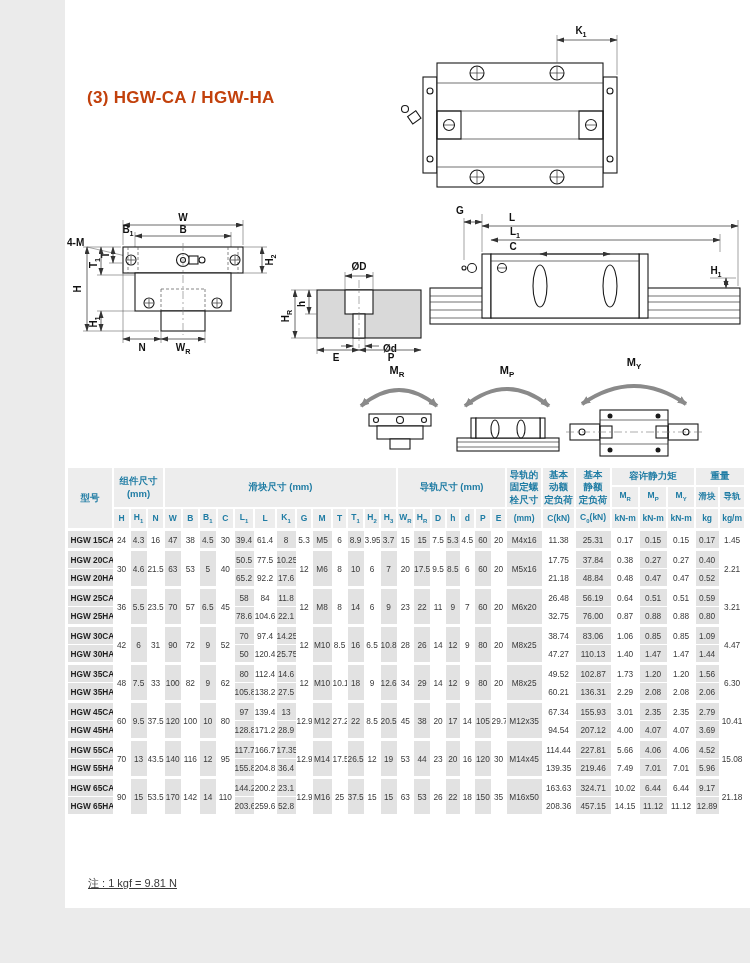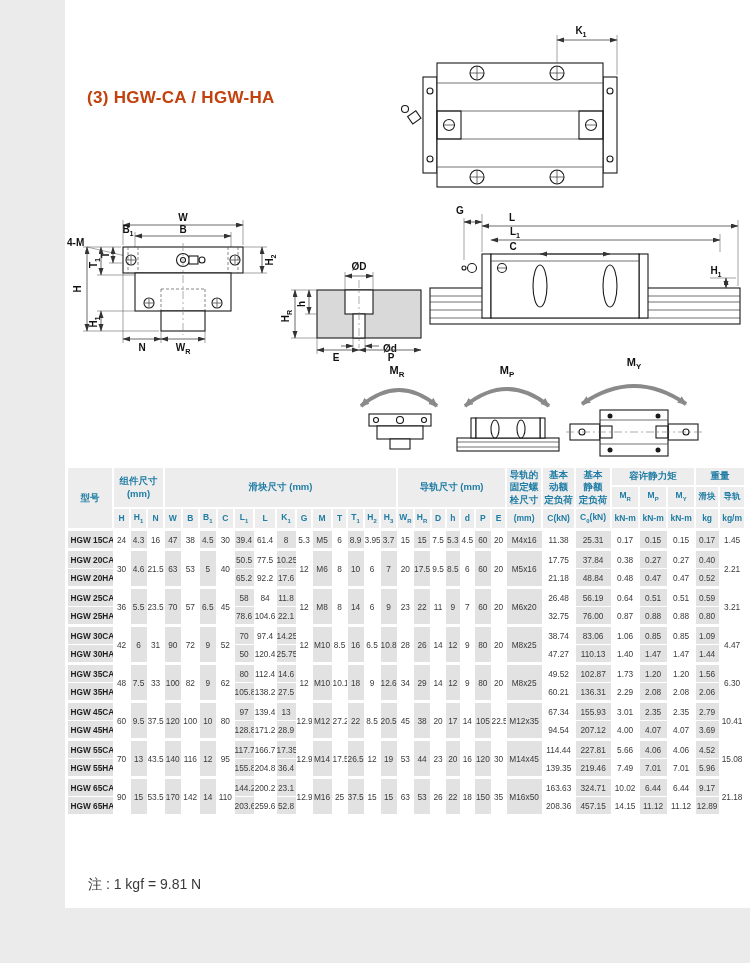--- a/index.html
+++ b/index.html
@@ -1,19 +1,19 @@
 <!DOCTYPE html>
 <html><head>
 <meta charset="utf-8">
 <style>
   html,body{margin:0;padding:0;}
   body{width:750px;height:963px;background:#ebebeb;font-family:"Liberation Sans",sans-serif;position:relative;overflow:hidden;}
   .panel{position:absolute;left:65px;top:0;width:685px;height:908px;background:#ffffff;}
   .page-title{position:absolute;left:87px;top:88px;font-size:17px;font-weight:bold;color:#c2410c;letter-spacing:.3px;}
-  .note{position:absolute;left:88px;top:876px;font-size:14px;color:#3a3a3a;}
+  .note{position:absolute;left:88px;top:876px;font-size:11px;color:#3a3a3a;text-decoration:underline;}
   svg.diag{position:absolute;left:65px;top:10px;}
   
   .sh{stroke:#1a1a1a;stroke-width:1.1;fill:none;}
   .shf{stroke:#1a1a1a;stroke-width:1.1;fill:#ffffff;}
   .thin{stroke:#333;stroke-width:.7;fill:none;}
   .dl{stroke:#444;stroke-width:.8;fill:none;}
   .ext{stroke:#666;stroke-width:.6;fill:none;}
   .dash{stroke:#555;stroke-width:.7;stroke-dasharray:3 2;fill:none;}
   .cl{stroke:#777;stroke-width:.6;stroke-dasharray:8 3 2 3;fill:none;}
   text.dim{font-size:10px;font-weight:bold;fill:#111;font-family:"Liberation Sans",sans-serif;}
@@ -592,21 +592,21 @@
           <td rowspan="2" class="">27.2</td>
           <td rowspan="2" class="g">22</td>
           <td rowspan="2" class="">8.5</td>
           <td rowspan="2" class="g">20.5</td>
           <td rowspan="2" class="">45</td>
           <td rowspan="2" class="g">38</td>
           <td rowspan="2" class="">20</td>
           <td rowspan="2" class="g">17</td>
           <td rowspan="2" class="">14</td>
           <td rowspan="2" class="g">105</td>
-          <td rowspan="2" class="">22.5</td>
+          <td rowspan="2" class="">29.7</td>
           <td rowspan="2" class="g">M12x35</td>
           <td class="">67.34</td>
           <td class="g">155.93</td>
           <td class="">3.01</td>
           <td class="g">2.35</td>
           <td class="">2.35</td>
           <td class="g">2.79</td>
           <td rowspan="2" class="">10.41</td>
         </tr>
         <tr>

